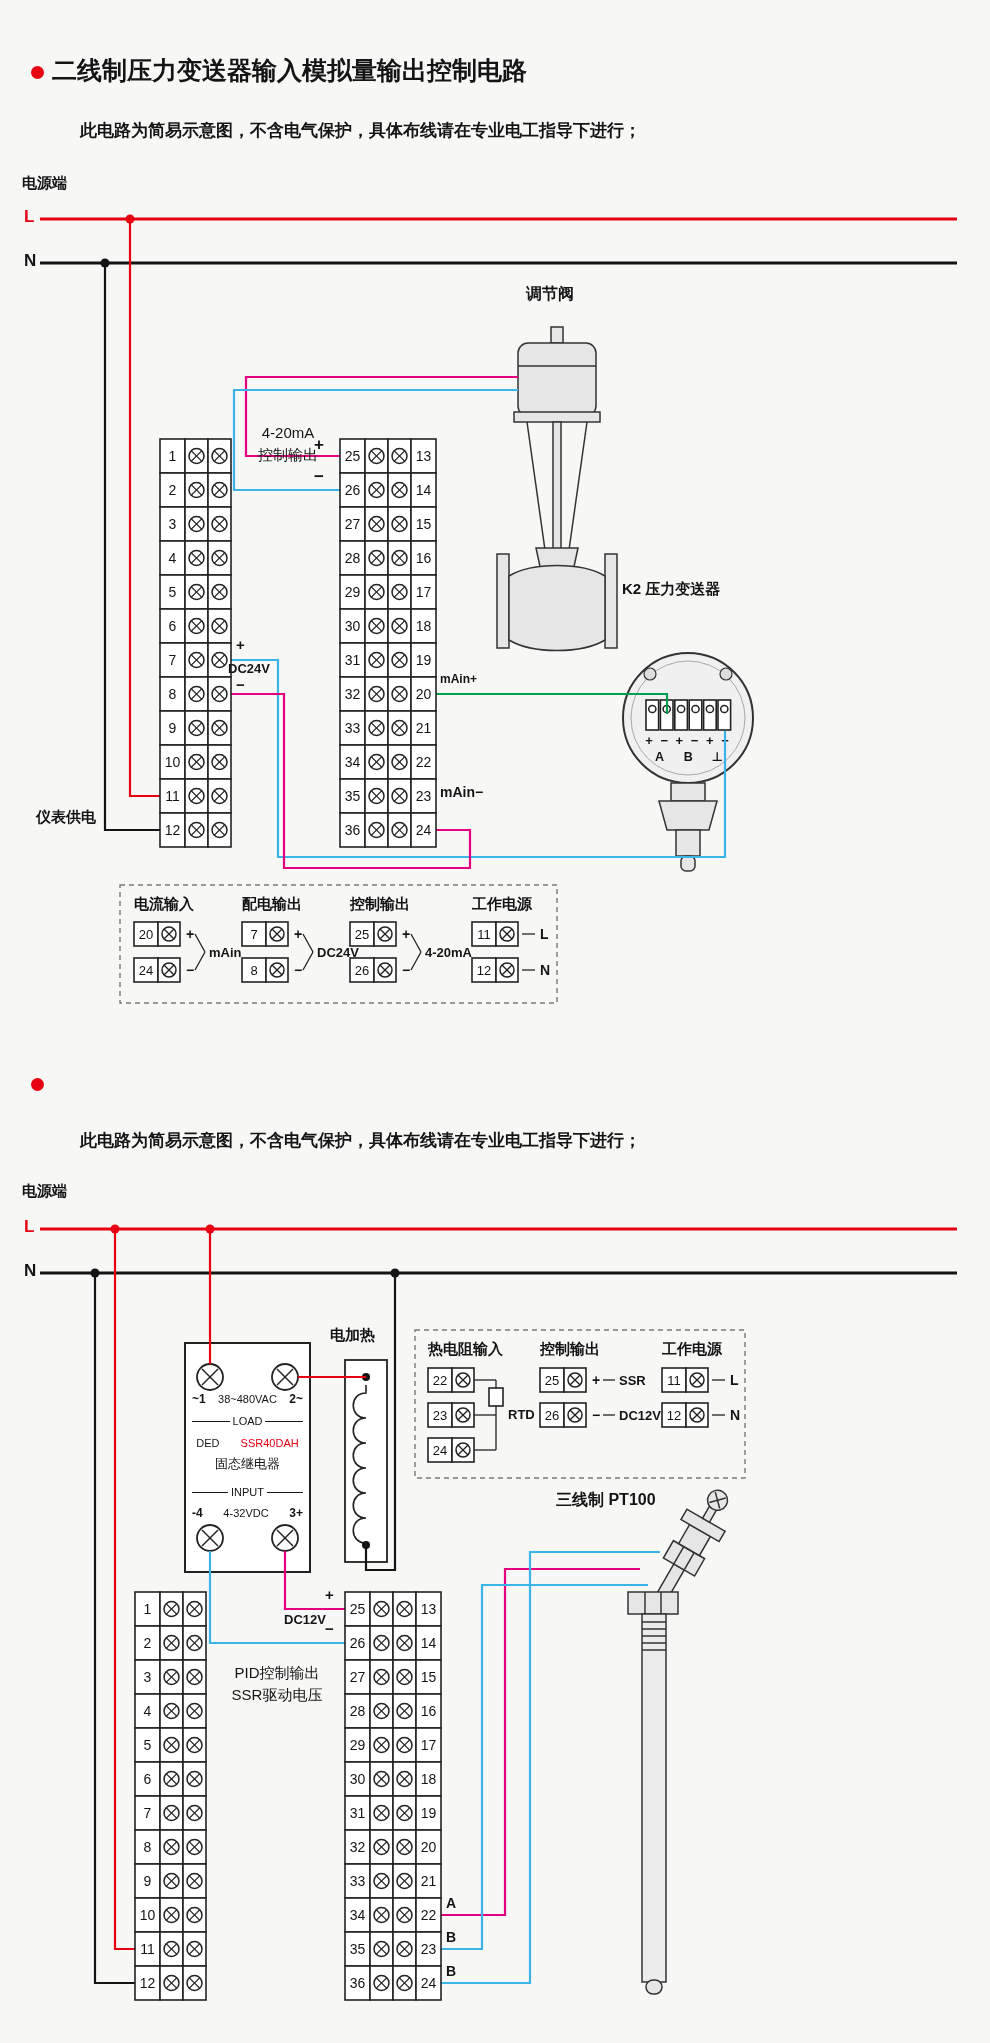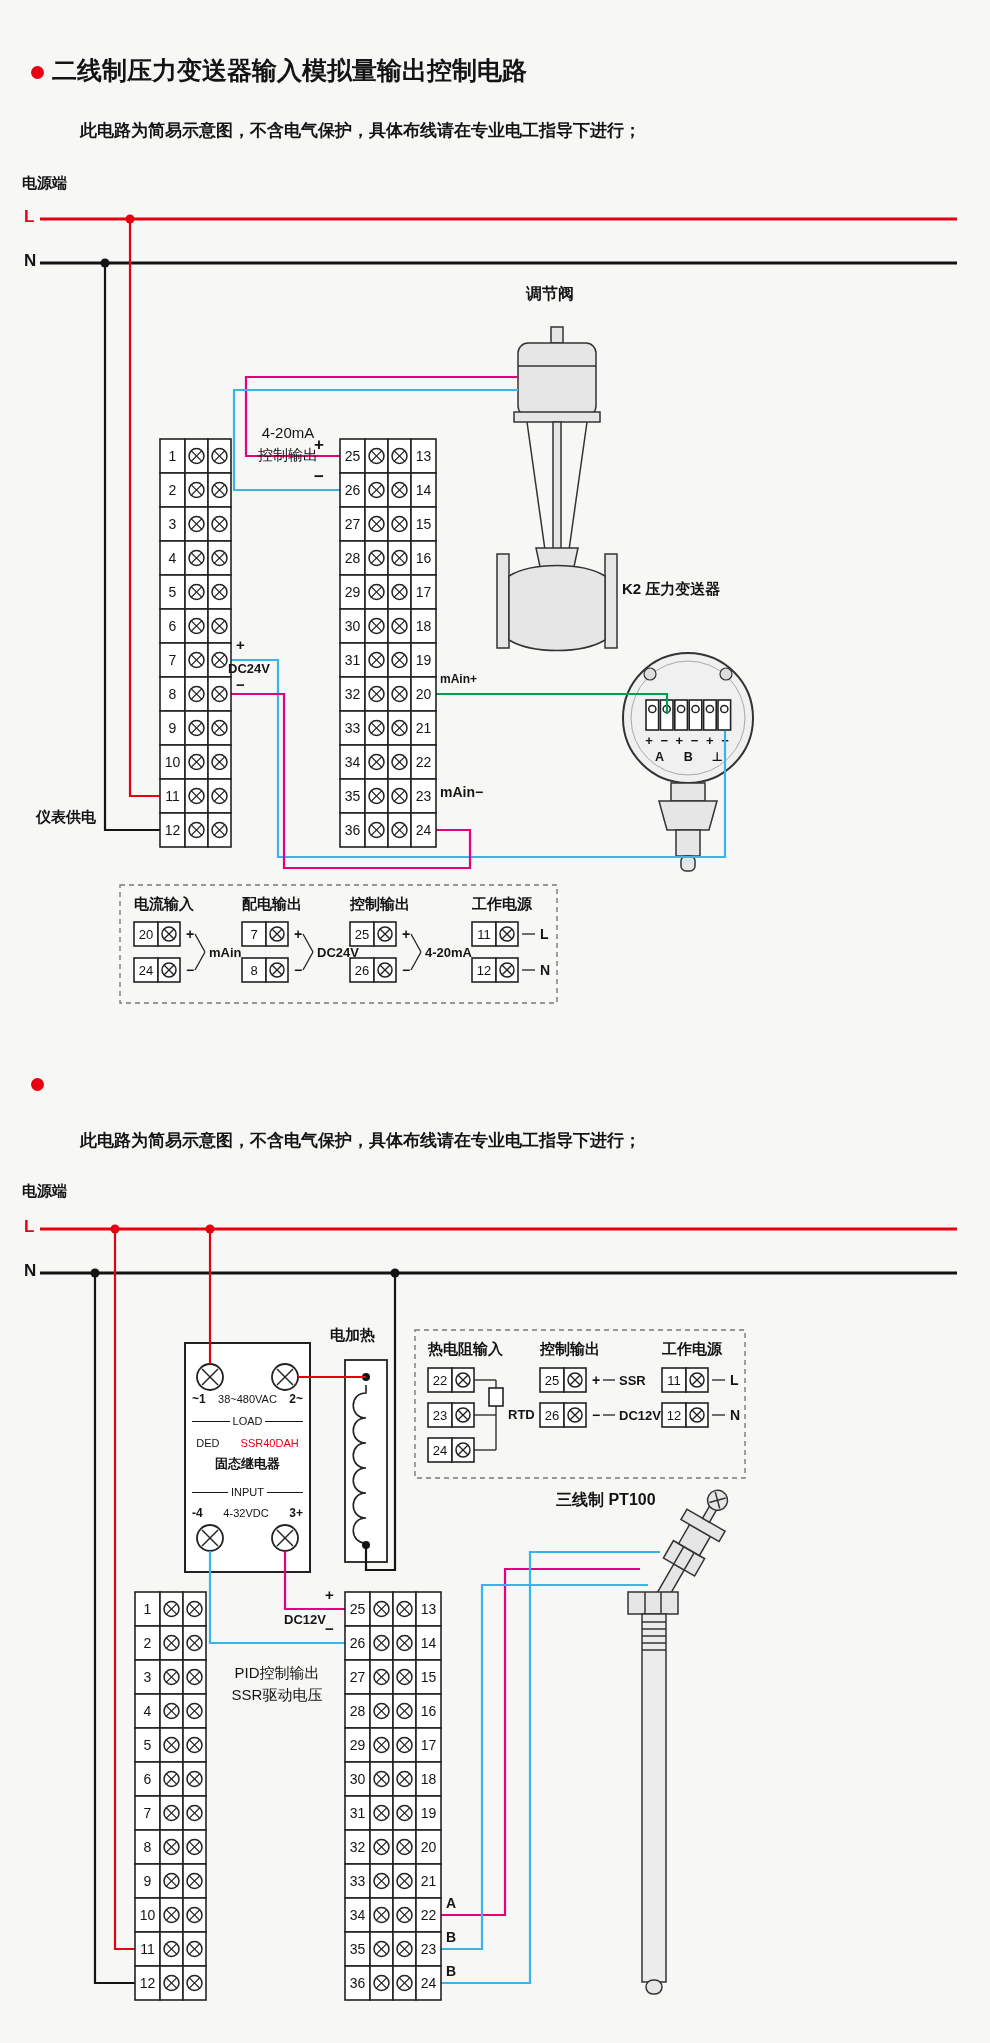--- a/index.html
+++ b/index.html
@@ -30,21 +30,21 @@
   .c{text-align:center;}
   .red{color:var(--c-red,#e60012);}
   .bullet{position:absolute;width:13px;height:13px;border-radius:50%;background:var(--c-red,#e60012);}
   .ssrline{position:absolute;left:189px;width:117px;display:flex;align-items:center;box-sizing:border-box;}
   .between{justify-content:space-between;padding:0 3px;}
   .center{justify-content:center;}
   .hline{height:0;border-top:1.5px solid #151515;flex:1;margin:0 3px;}
   .s12b{font-size:12px;font-weight:bold;}
   .s9{font-size:11px;}
   .s11b{font-size:11px;font-weight:normal;}
-  .s13b{font-size:13px;font-weight:bold;}
+  .s13b{font-size:13px;font-weight:normal;}
 </style>
 </head>
 <body>
 
 <div class="canvas">
 
 <svg id="diagram" width="990" height="2043" viewBox="0 0 990 2043">
 
   <g>
     <rect class="part" x="551" y="327" width="12" height="16"></rect>

